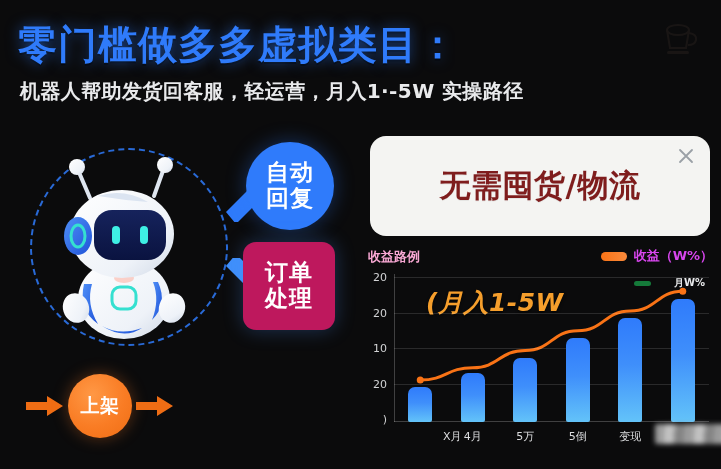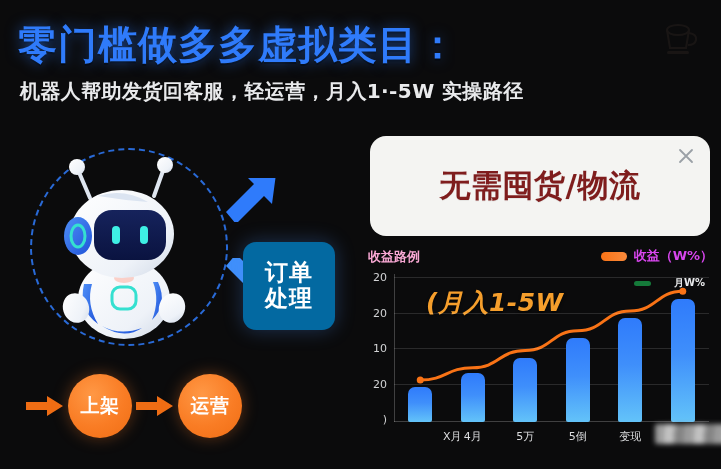--- a/index.html
+++ b/index.html
@@ -56,21 +56,21 @@
     font-size: 23px; line-height: 1.12; letter-spacing: 1px;
     font-family: "DejaVu Sans", sans-serif;
   }
   .bubble-circle {
     left: 246px; top: 22px; width: 88px; height: 88px; border-radius: 50%;
     background: #2f7bfb;
     box-shadow: 0 0 20px rgba(47,123,251,0.35);
   }
   .bubble-rect {
     left: 243px; top: 122px; width: 92px; height: 88px; border-radius: 13px;
-    background: #0369a1;
+    background: #be185d;
     box-shadow: 0 0 20px rgba(75,147,251,0.3);
   }
 
   .flow { position: absolute; left: 22px; top: 250px; width: 320px; height: 72px;
           display: flex; align-items: center; }
   .flow-node {
     width: 64px; height: 64px; border-radius: 50%;
     background: radial-gradient(circle at 38% 32%, #ff9845 0%, #f97c24 55%, #ef6d14 100%);
     box-shadow: 0 0 16px rgba(249,124,36,0.35);
     display: flex; align-items: center; justify-content: center;
@@ -220,41 +220,46 @@
       </svg>
 
       <svg class="arrow-up" width="56" height="44" viewBox="0 0 56 44">
         <path d="M2 40 L30 12 L22 4 L52 2 L48 32 L40 24 L12 52 Z" fill="#2f7bfb" transform="translate(0,-6)"></path>
       </svg>
       <svg class="arrow-dn" width="56" height="44" viewBox="0 0 56 44">
         <path d="M2 4 L30 32 L22 40 L52 42 L48 12 L40 20 L12 -8 Z" fill="#3f8ffb" transform="translate(0,4)"></path>
       </svg>
     </div>
 
+    <div class="bubble bubble-circle">
+      <div>
+        <div>自动</div>
+        <div>回复</div>
+      </div>
+    </div>
 
     <div class="bubble bubble-rect">
       <div>
         <div>订单</div>
         <div>处理</div>
       </div>
     </div>
 
     <div class="flow">
       <div class="flow-arrow">
         <svg width="38" height="22" viewBox="0 0 38 22">
           <path d="M0 7 L21 7 L21 1 L37 11 L21 21 L21 15 L0 15 Z" fill="#ef6d14"></path>
         </svg>
       </div>
       <div class="flow-node">上架</div>
       <div class="flow-arrow">
         <svg width="38" height="22" viewBox="0 0 38 22">
           <path d="M0 7 L21 7 L21 1 L37 11 L21 21 L21 15 L0 15 Z" fill="#ef6d14"></path>
         </svg>
       </div>
-      <div class="flow-node">运营</div>
     </div>
   </div>
 
   <div class="right-pane">
 
     <div class="white-card">
       <div class="white-card-text">无需囤货/物流</div>
       <svg class="card-close" viewBox="0 0 20 20">
         <path d="M4 4 L16 16 M16 4 L4 16" stroke="#9aa0a6" stroke-width="1.8" stroke-linecap="round" fill="none"></path>
       </svg>

